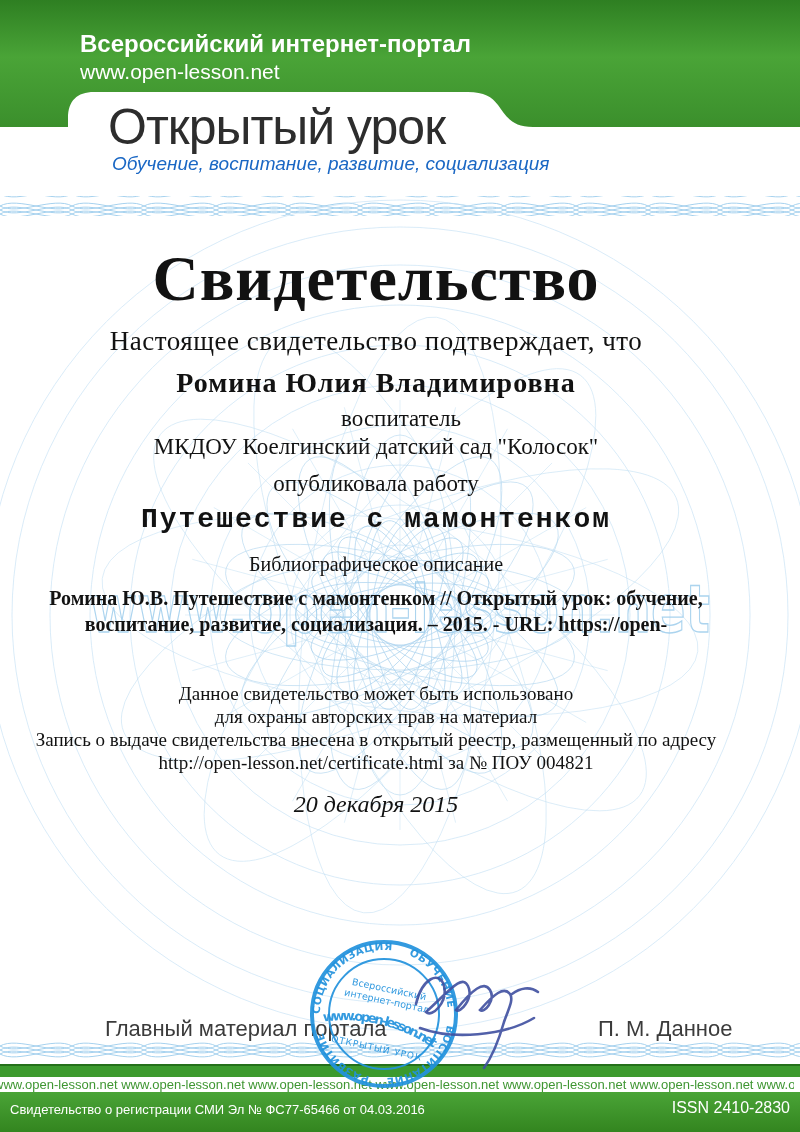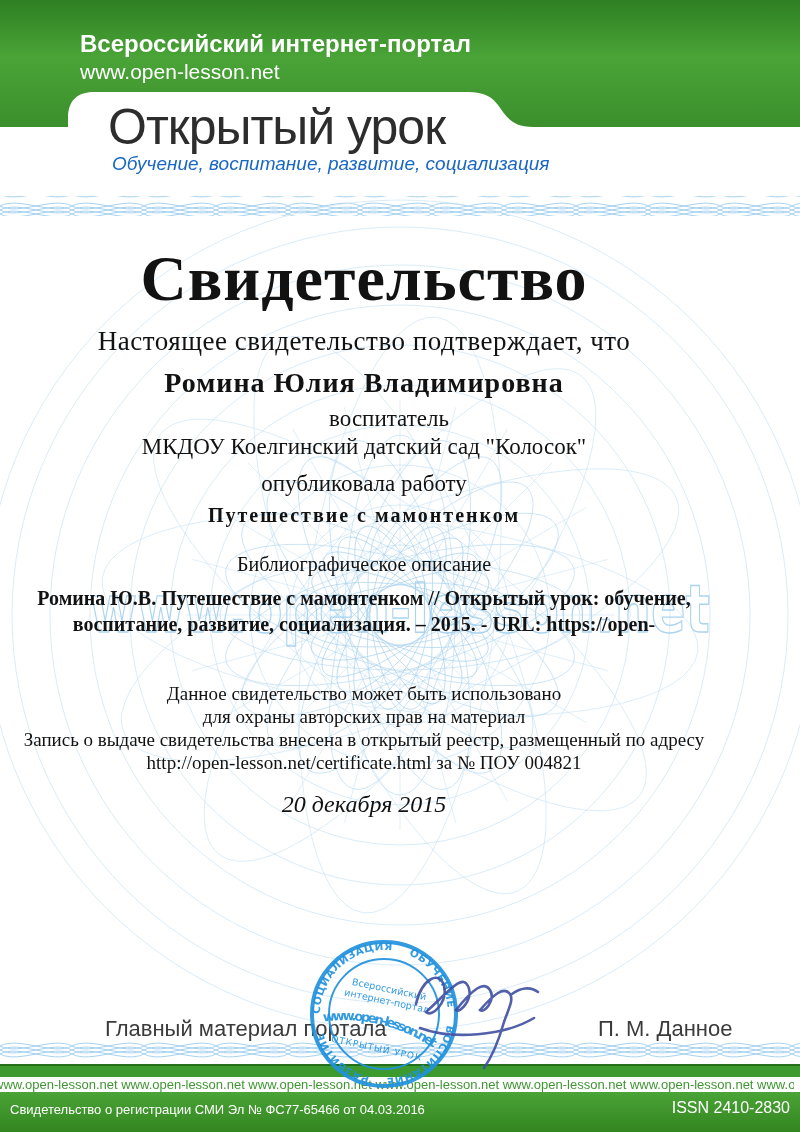--- a/index.html
+++ b/index.html
@@ -12,28 +12,28 @@
   
   #bg-art{position:absolute;left:0;top:0;z-index:1;}
   
   #header-svg{position:absolute;left:0;top:0;z-index:3;}
   .hdr-text{position:absolute;z-index:4;color:#ffffff;}
   #portal-label{left:80px;top:30px;font-size:24px;font-weight:bold;}
   #portal-url{left:80px;top:60px;font-size:21px;}
   #site-title{left:108px;top:98px;font-size:50px;color:#2d2d2d;letter-spacing:-1px;z-index:4;}
   #site-subtitle{left:112px;top:153px;font-size:19px;font-style:italic;color:#1a67c4;z-index:4;}
   
-  .cline{position:absolute;left:0;width:728px;text-align:center;z-index:2;}
+  .cline{position:absolute;left:12px;width:728px;text-align:center;z-index:2;}
   #cert-title{top:242px;font-size:64px;font-weight:bold;letter-spacing:1px;}
   #cert-intro{top:326px;font-size:27px;letter-spacing:.5px;}
   #cert-name{top:367px;font-size:28px;font-weight:bold;letter-spacing:1px;}
   #cert-pos{top:406px;font-size:23px;padding-left:25px;}
   #cert-org{top:434px;font-size:23px;}
   #cert-action{top:471px;font-size:23px;text-align:center;}
-  #cert-work{top:504px;font-size:20px;font-weight:bold;letter-spacing:2px;}
+  #cert-work{top:504px;font-size:28px;font-weight:bold;letter-spacing:2px;font-family:Liberation Mono, monospace;}
   #bib-label{top:553px;font-size:20px;}
   #bib-block{top:585px;font-size:20px;font-weight:bold;line-height:26px;}
   #usage1{top:683px;font-size:19px;}
   #usage2{top:706px;font-size:19px;}
   #registry1{top:729px;font-size:19px;}
   #registry2{top:752px;font-size:19px;}
   #cert-date{top:791px;font-size:24px;font-style:italic;}
   
   #editor-label{left:105px;top:1016px;font-size:22px;color:#3b3b3b;z-index:2;}
   #editor-name{left:598px;top:1016px;font-size:22px;color:#3b3b3b;z-index:5;}

